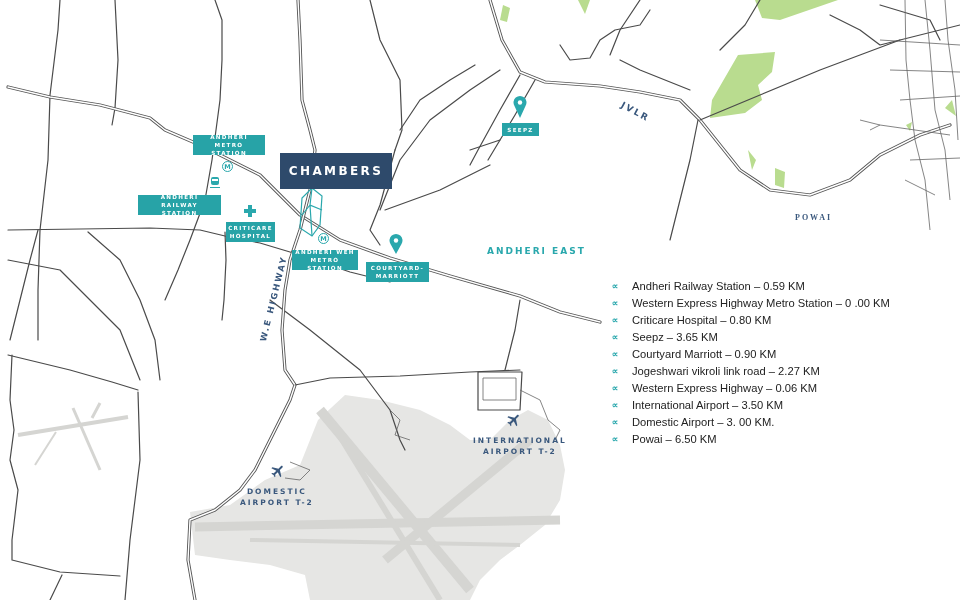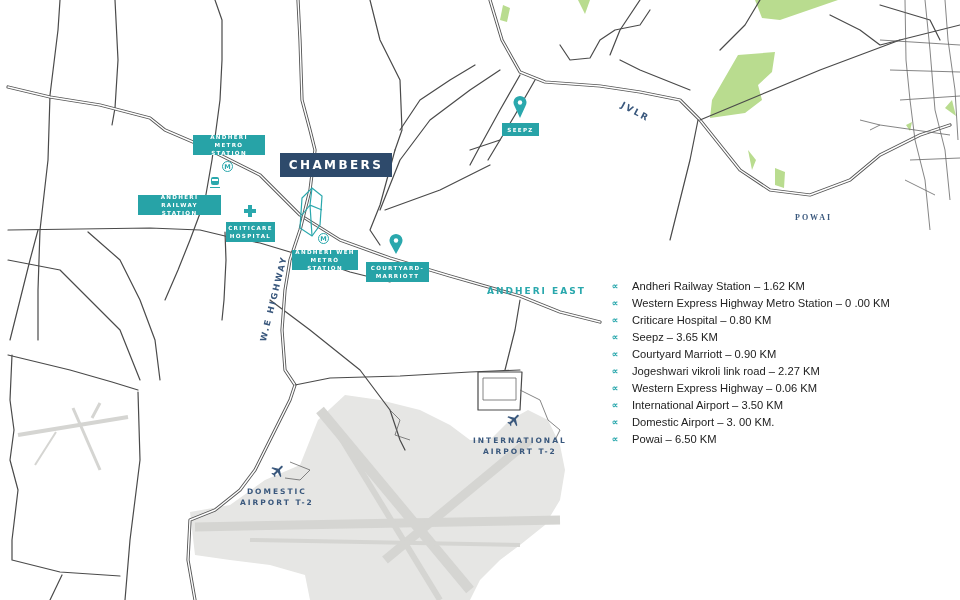--- a/index.html
+++ b/index.html
@@ -8,25 +8,25 @@
   .road { fill:none; stroke:#4a4a4a; stroke-width:1.2; stroke-linecap:round; stroke-linejoin:round; }
   .road2 { fill:none; stroke:#555; stroke-width:3.2; stroke-linecap:round; stroke-linejoin:round; }
   .road2i { fill:none; stroke:#fff; stroke-width:1.4; stroke-linecap:round; stroke-linejoin:round; }
   .thin { fill:none; stroke:#666; stroke-width:0.8; }
   .green { fill:#b9dc8f; }
   .airfield { fill:#e6e6e4; }
   .runway { fill:none; stroke:#d5d5d2; stroke-linecap:butt; }
   .tag { position:absolute; background:#27a3a7; color:#fff; font-family:"DejaVu Sans", sans-serif; font-weight:bold;
          font-size:5.6px; letter-spacing:1.3px; text-align:center; line-height:8px; padding:2px 3px; box-sizing:border-box;
          display:flex; align-items:center; justify-content:center; white-space:pre-line; }
-  .chambers { position:absolute; left:280px; top:153px; width:112px; height:24px; background:#2e4a6b; color:#fff;
+  .chambers { position:absolute; left:280px; top:153px; width:112px; height:36px; background:#2e4a6b; color:#fff;
               font-family:"DejaVu Sans", sans-serif; font-weight:bold; font-size:12px; letter-spacing:2.4px;
               display:flex; align-items:center; justify-content:center; }
   .area { position:absolute; font-family:"DejaVu Sans", sans-serif; font-weight:bold; letter-spacing:2px; }
-  .teal { color:#2aa8ad;margin-top:40px; }
+  .teal { color:#2aa8ad; }
   .navy { color:#3a587d; }
   .legend { position:absolute; left:610px; top:250px; width:340px; }
   .legend-title { font-family:"DejaVu Sans", sans-serif; font-weight:bold; font-size:11px; letter-spacing:2.2px; color:#111; margin:0 0 0 10px; }
   .legend-list { list-style:none; padding:0; margin:27px 0 0 0; }
   .legend-list li { display:flex; align-items:center; height:17px; font-family:"Liberation Sans", sans-serif; font-size:11.2px; color:#222; }
   .bullet { width:10px; margin-right:12px; color:#2aa8ad; font-size:9px; font-weight:bold; text-align:center; }
 </style>
 </head>
 <body>
 
@@ -178,21 +178,21 @@
 </svg>
 <div class="area navy" style="left:473px;top:435px;font-size:7.5px;text-align:center;line-height:11px;">
   <div>INTERNATIONAL</div>
   <div>AIRPORT T-2</div>
 </div>
 
 <div class="legend">
   <ul class="legend-list">
     <li>
         <span class="bullet">∝</span>
-        <span>Andheri Railway Station – 1.62 KM</span>
+        <span>Andheri Railway Station – 0.59 KM</span>
       </li>
     <li>
         <span class="bullet">∝</span>
         <span>Western Express Highway Metro Station – 0 .00 KM</span>
       </li>
     <li>
         <span class="bullet">∝</span>
         <span>Criticare Hospital – 0.80 KM</span>
       </li>
     <li>

